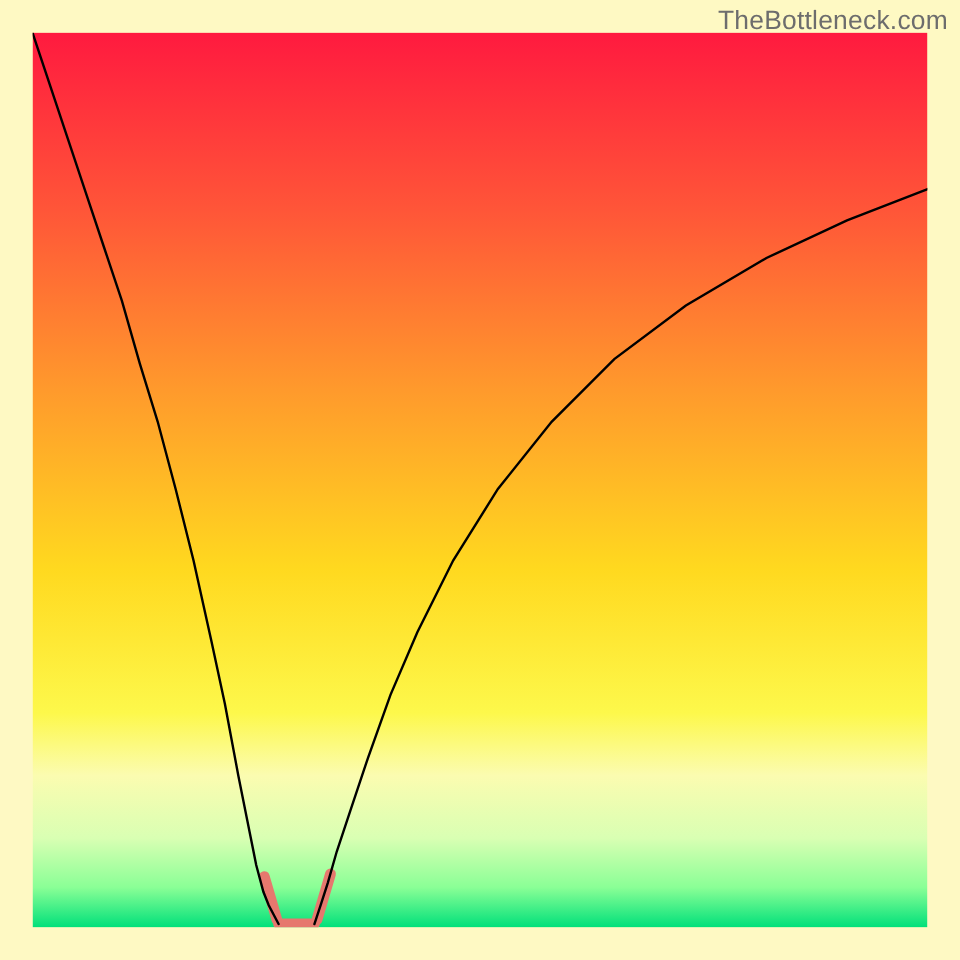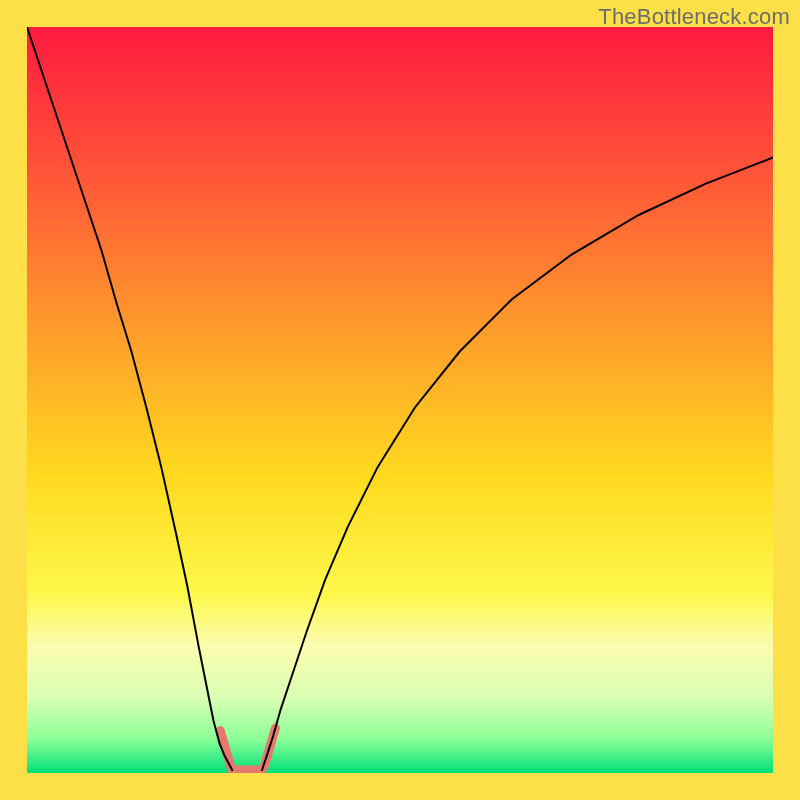--- a/index.html
+++ b/index.html
@@ -8,21 +8,21 @@
     width: 800px;
     height: 800px;
     overflow: hidden;
     background: #000;
     font-family: Arial, Helvetica, sans-serif;
   }
   .frame {
     position: absolute;
     left: 0; top: 0;
     width: 800px; height: 800px;
-    background: #fde047;
+    background: #fef9c3;
   }
   .plot {
     position: absolute;
     left: 27px;
     top: 27px;
     width: 746px;
     height: 746px;
     overflow: hidden;
   }
   .watermark {

